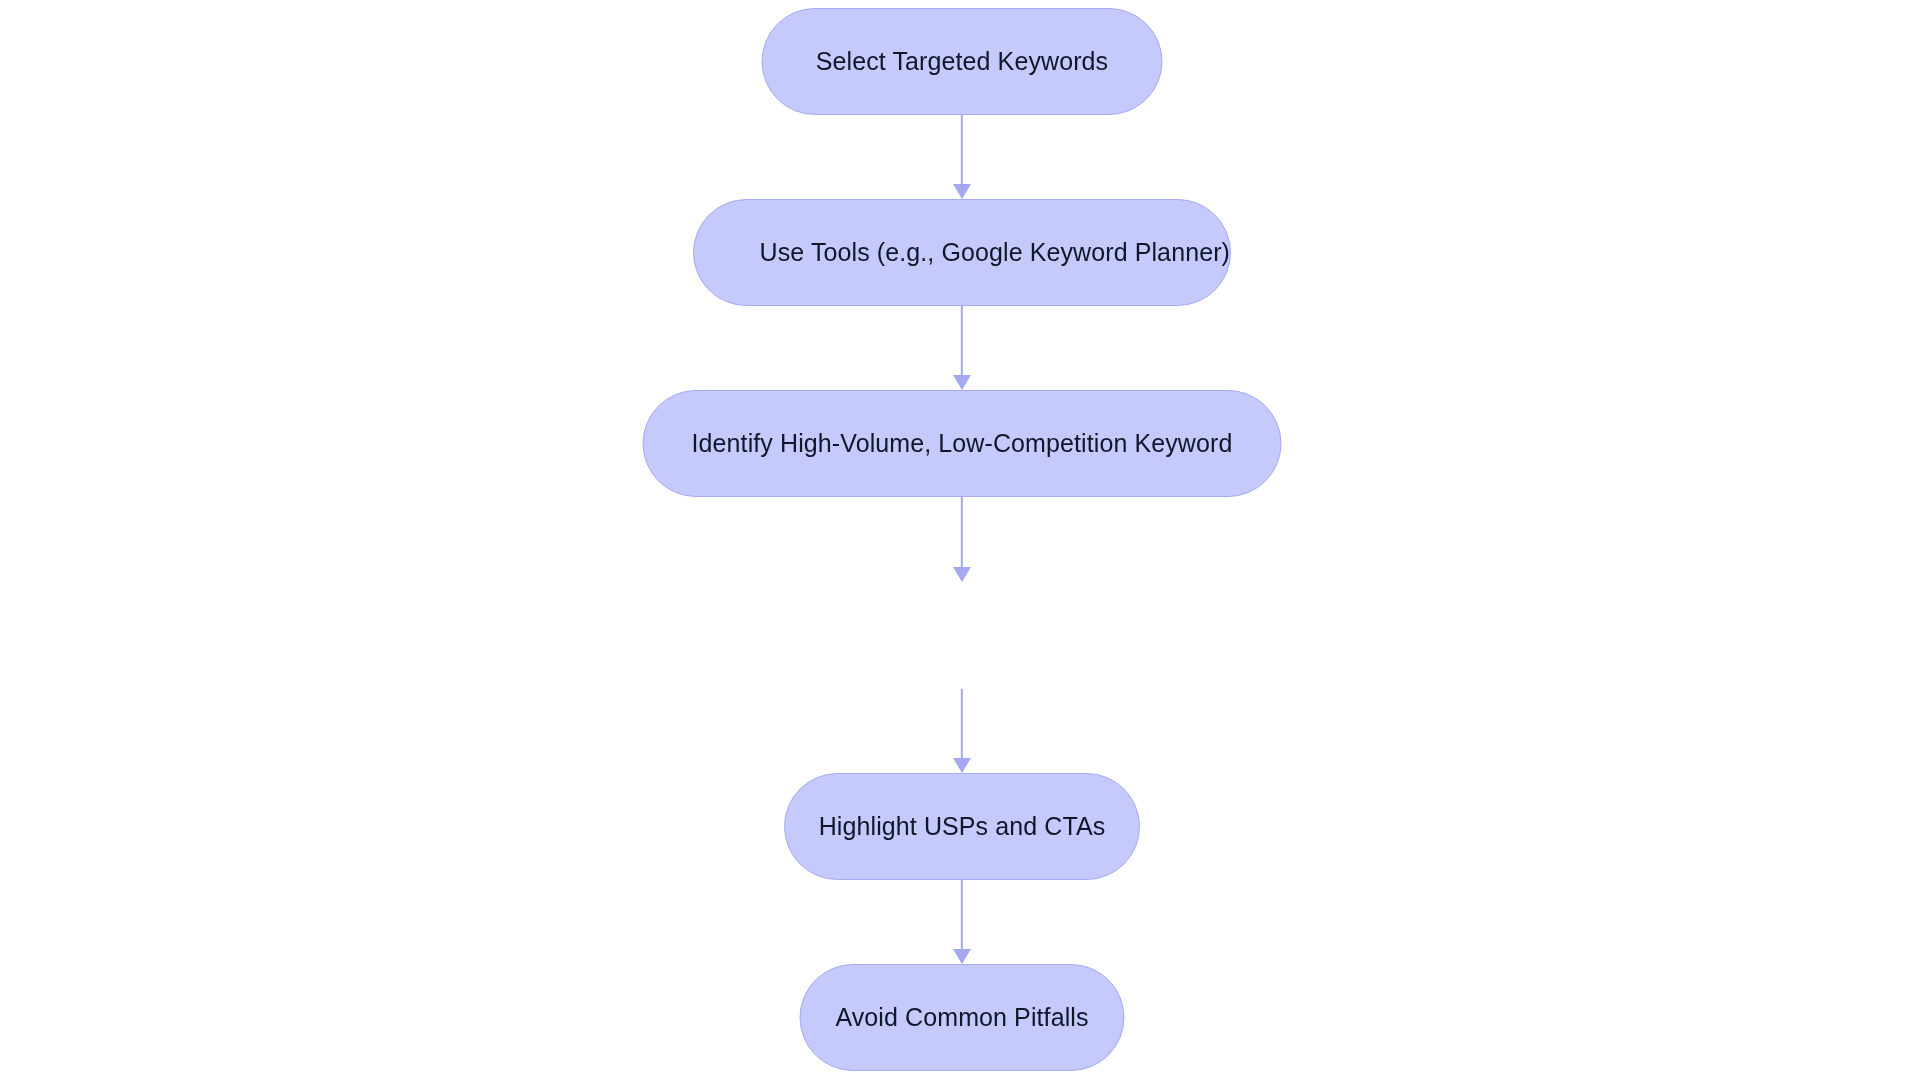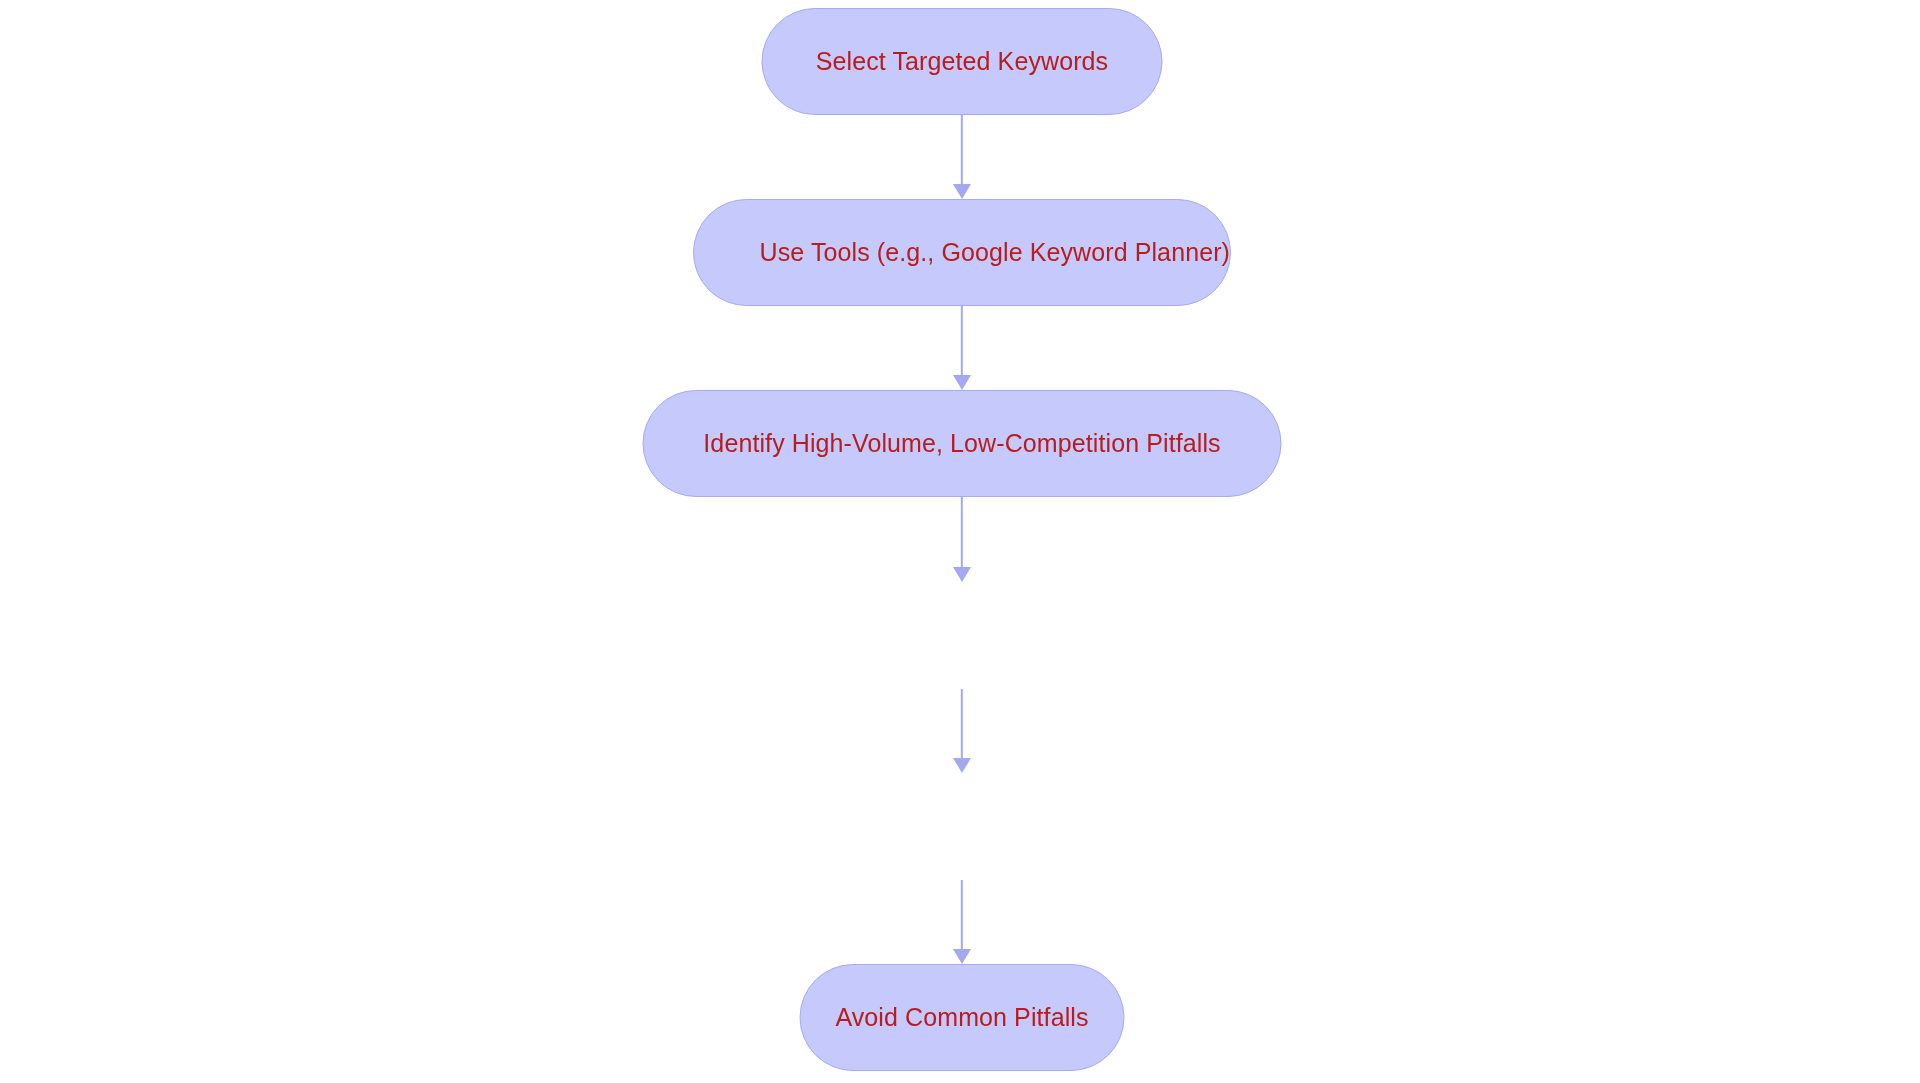--- a/index.html
+++ b/index.html
@@ -25,21 +25,21 @@
     display: flex;
     align-items: center;
     justify-content: center;
     background: #c5c9fb;
     border: 1.4px solid #a5abf5;
     border-radius: 999px;
     transform: translateX(-50%);
     z-index: 2;
   }
   .node-label {
-    color: #b91c1c;
+    color: #0f172a;
     font-family: "Liberation Sans", sans-serif;
     font-size: 25px;
     font-weight: 400;
     letter-spacing: 0.1px;
     white-space: nowrap;
     line-height: 1;
     text-align: center;
   }
   .edge {
     position: absolute;
@@ -98,22 +98,25 @@
 
   <div class="node" style="left:962px; top:8px; width:401px; height:107px;">
     <span class="node-label">Select Targeted Keywords</span>
   </div>
 
   <div class="node" style="left:962px; top:199px; width:538px; height:107px;justify-content:flex-end;">
     <span class="node-label">Use Tools (e.g., Google Keyword Planner)</span>
   </div>
 
   <div class="node" style="left:962px; top:390px; width:639px; height:107px;">
-    <span class="node-label">Identify High-Volume, Low-Competition Pitfalls</span>
+    <span class="node-label">Identify High-Volume, Low-Competition Keyword</span>
   </div>
 
 
+  <div class="node" style="left:962px; top:773px; width:356px; height:107px;">
+    <span class="node-label">Highlight USPs and CTAs</span>
+  </div>
 
   <div class="node" style="left:962px; top:964px; width:325px; height:107px;">
     <span class="node-label">Avoid Common Pitfalls</span>
   </div>
 
 </div>
 
 </body></html>

